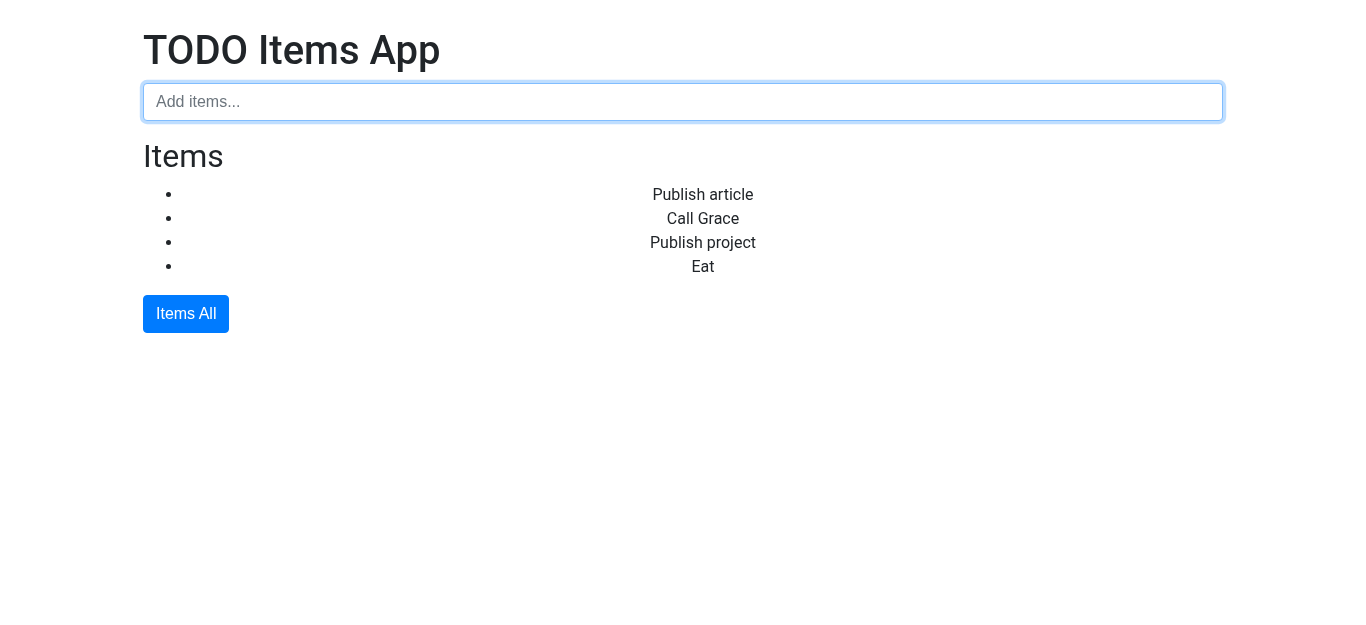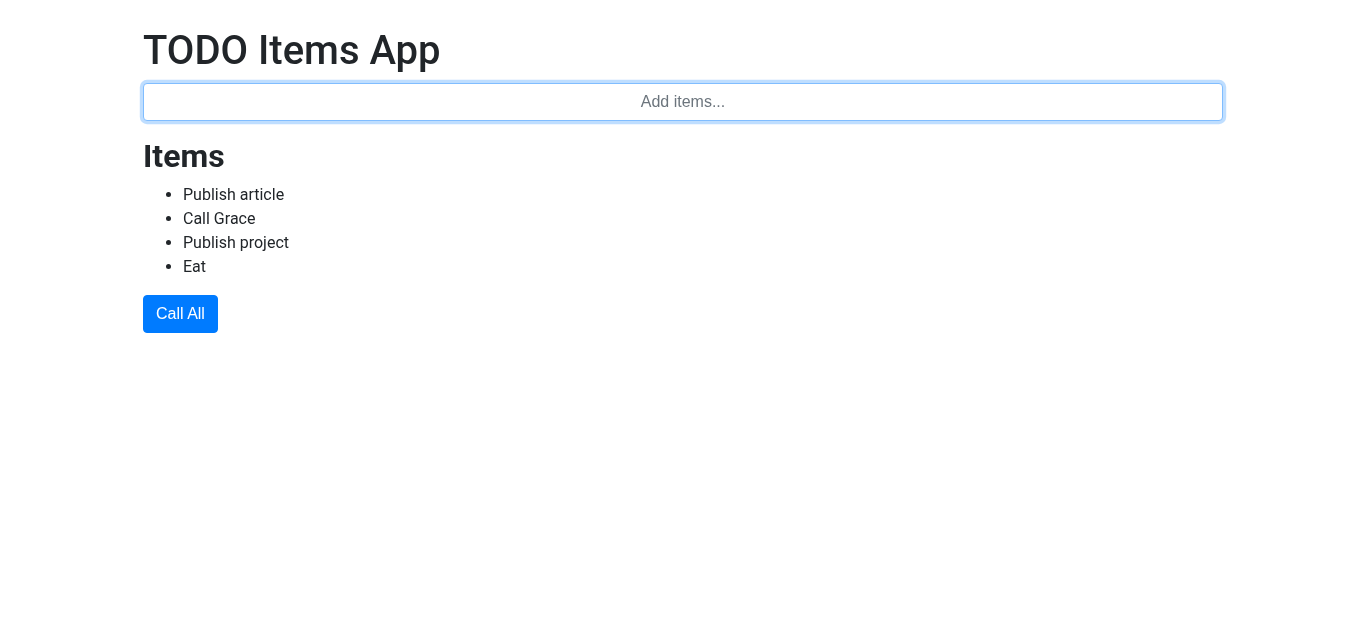--- a/index.html
+++ b/index.html
@@ -19,56 +19,55 @@
       padding: 0 15px;
     }
     h1 {
       font-size: 2.5rem;
       font-weight: 500;
       margin: 0.67em 0 0.5rem 0;
       line-height: 1.2;
     }
     h2 {
       font-size: 2rem;
-      font-weight: 700;
+      font-weight: 400;
       margin: 0 0 0.5rem 0;
       line-height: 1.2;
     }
     .form-control {
       display: block;
       width: 100%;
       padding: 0.375rem 0.75rem;
       font-size: 1rem;
       line-height: 1.5;
       color: #495057;
       background-color: #fff;
       border: 1px solid #ced4da;
       border-radius: 0.25rem;
       outline: none;
     }
     .form-control.focused {
       border-color: #80bdff;
       box-shadow: 0 0 0 0.2rem rgba(0,123,255,.25);
-      text-align: center;
     }
     .form-control::placeholder {
       color: #6c757d;
       opacity: 1;
     }
     .mb-3 {
       margin-bottom: 1rem;
     }
     ul {
       margin: 0 0 1rem 0;
       padding-left: 2.5rem;
     }
     li {
       list-style-type: disc;
       line-height: 1.5;
-      text-align: left;
+      text-align: center;
     }
     .btn {
       display: inline-block;
       font-weight: 400;
       text-align: center;
       vertical-align: middle;
       user-select: none;
       background-color: #007bff;
       color: #fff;
       border: 1px solid #007bff;
@@ -91,14 +90,14 @@
 
   <h2>Items</h2>
 
   <ul>
     <li>Publish article</li>
     <li>Call Grace</li>
     <li>Publish project</li>
     <li>Eat</li>
   </ul>
 
-  <button class="btn">Call All</button>
+  <button class="btn">Items All</button>
 </div>
 
 </body></html>

